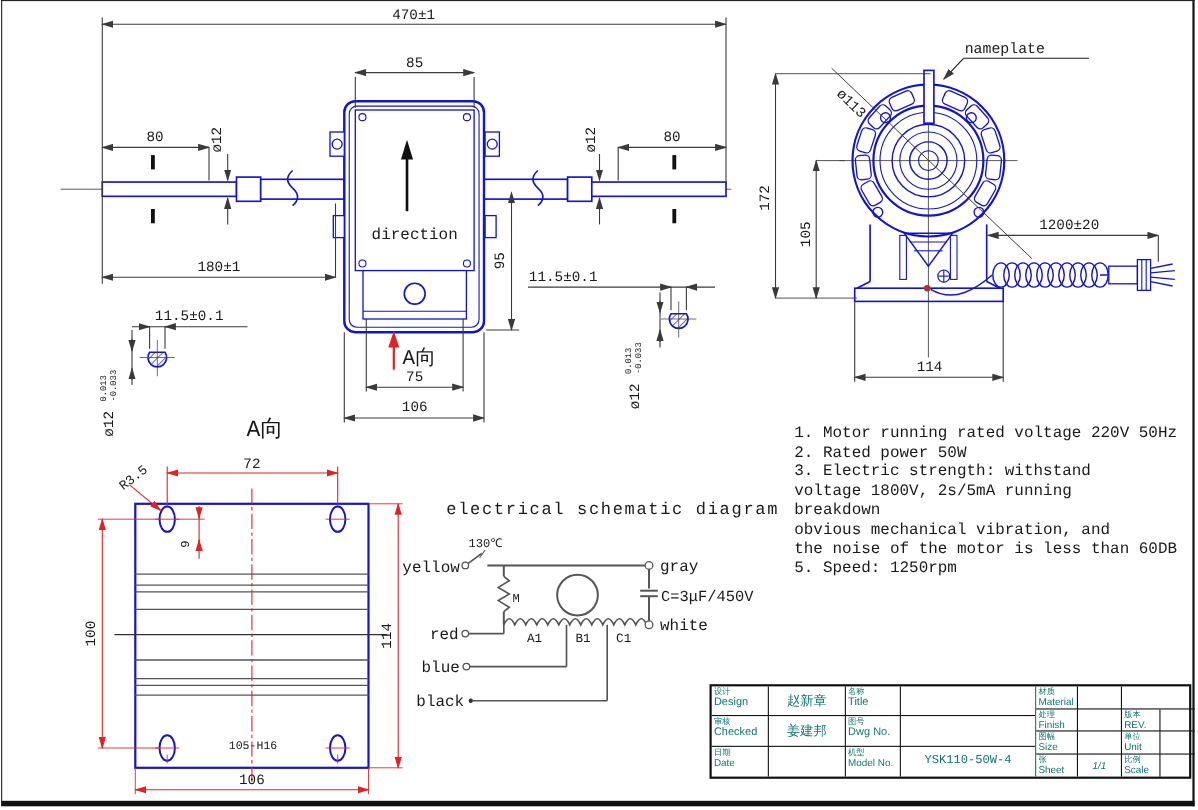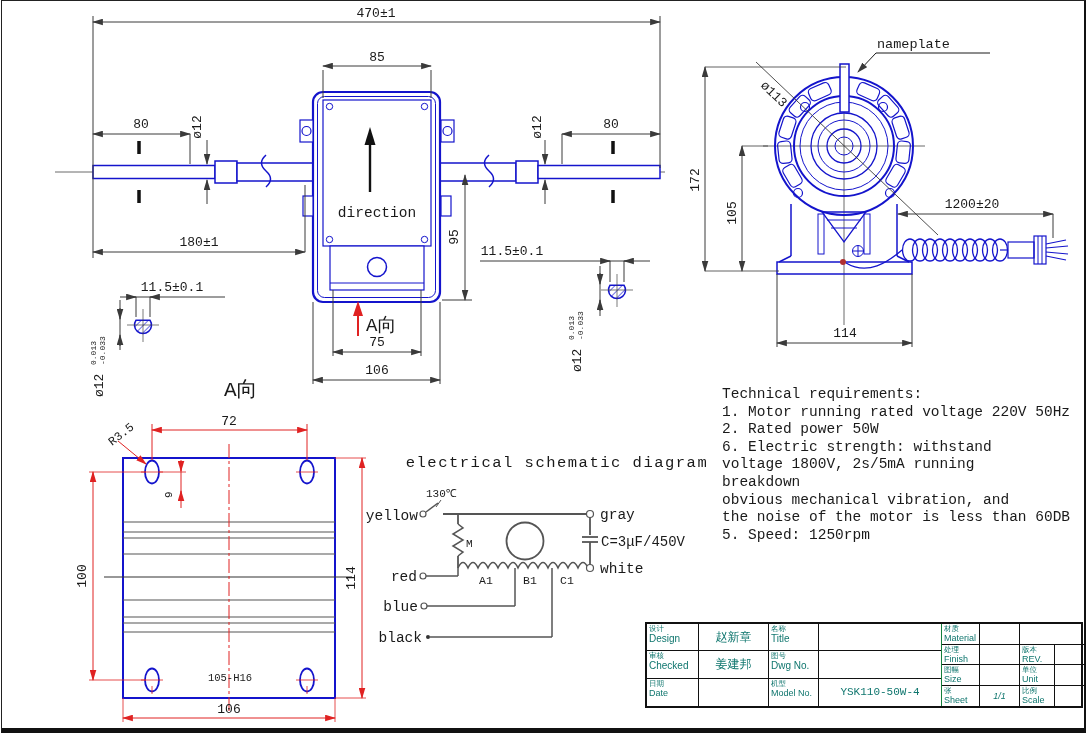--- a/index.html
+++ b/index.html
@@ -363,24 +363,23 @@
       <text x="422" y="642" font-size="14.5" text-anchor="end">black</text>
       <text x="466" y="547" font-size="11">M</text>
       <text x="486" y="584" font-size="11.5" text-anchor="middle">A1</text>
       <text x="530" y="584" font-size="11.5" text-anchor="middle">B1</text>
       <text x="567" y="584" font-size="11.5" text-anchor="middle">C1</text>
       <text x="601" y="546" font-size="14">C=3μF/450V</text>
     </g>
   </svg>
 
   <div class="techreq">
-    <div>Technical requirements:</div>
     <div>1. Motor running rated voltage 220V 50Hz</div>
     <div>2. Rated power 50W</div>
-    <div>6. Electric strength: withstand</div>
+    <div>3. Electric strength: withstand</div>
     <div>voltage 1800V, 2s/5mA running</div>
     <div>breakdown</div>
     <div>obvious mechanical vibration, and</div>
     <div>the noise of the motor is less than 60DB</div>
     <div>5. Speed: 1250rpm</div>
   </div>
 
   <div class="tblock">
     <div class="tb-left">
       <div class="cell">

